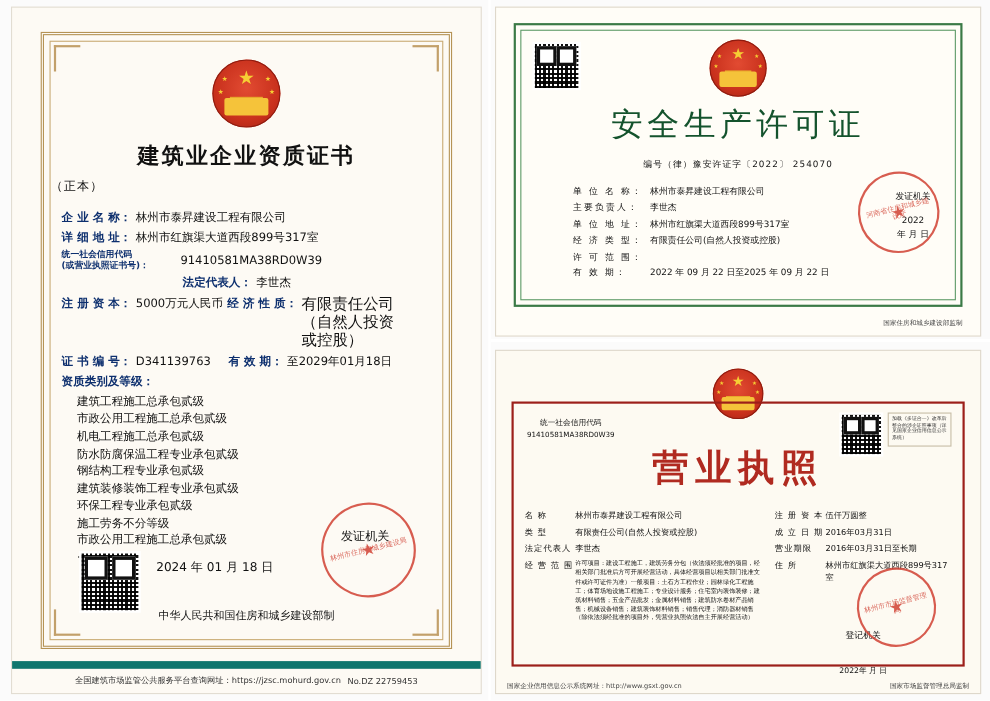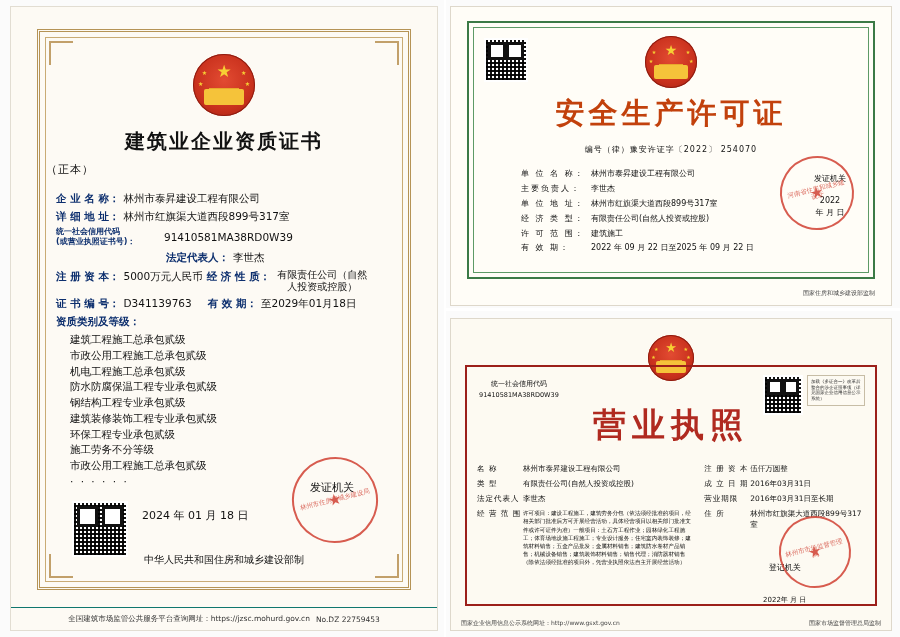--- a/index.html
+++ b/index.html
@@ -192,21 +192,21 @@
 
   .footer-bar {
     position: absolute;
     left: 0; right: 0; bottom: 0;
     height: 22px;
     display: flex;
     align-items: center;
     justify-content: center;
     font-size: 7.5px;
     color: #333;
-    border-top: 1px solid #0f766e;
+    border-top: 7px solid #0f766e;
     gap: 6px;
   }
 
   
   #cert-safety {
     left: 450px;
     top: 6px;
     width: 442px;
     height: 300px;
     background: #fffdf7;
@@ -220,22 +220,22 @@
   }
   .s-frame-in {
     position: absolute;
     inset: 4px;
     border: 1px solid #5d9a66;
     box-sizing: border-box;
   }
   .s-title {
     text-align: center;
     font-family: "DejaVu Serif", "Liberation Serif", serif;
-    font-weight: bold;
-    color: #c2410c;
+    font-weight: normal;
+    color: #14532d;
     font-size: 29px;
     letter-spacing: 4px;
   }
   .s-row {
     display: flex;
     font-size: 8px;
     color: #111;
     margin-bottom: 4.5px;
     line-height: 1.3;
   }
@@ -356,21 +356,21 @@
 
           <div class="field-row" style="justify-content:flex-start;">
             <span class="field-label" style="margin-left:110px;">法定代表人：</span>
             <span class="field-value">李世杰</span>
           </div>
 
           <div class="field-row">
             <span class="field-label">注 册 资 本：</span>
             <span class="field-value">5000万元人民币</span>
             <span class="field-label" style="margin-left:4px;">经 济 性 质：</span>
-            <span class="field-value" style="max-width:96px;font-size:10px;line-height:1.2;text-align:center;">有限责任公司（自然人投资或控股）</span>
+            <span class="field-value" style="max-width:96px;font-size:14px;line-height:1.2;">有限责任公司（自然人投资或控股）</span>
           </div>
 
           <div class="field-row">
             <span class="field-label">证 书 编 号：</span>
             <span class="field-value">D341139763</span>
             <span class="field-label" style="margin-left:16px;">有 效 期：</span>
             <span class="field-value">至2029年01月18日</span>
           </div>
 
           <div class="field-row" style="margin-top:2px;">
@@ -447,21 +447,20 @@
           <div class="s-row">
             <span class="s-label">单 位 地 址：</span>
             <span class="s-value">林州市红旗渠大道西段899号317室</span>
           </div>
           <div class="s-row">
             <span class="s-label">经 济 类 型：</span>
             <span class="s-value">有限责任公司(自然人投资或控股)</span>
           </div>
           <div class="s-row">
             <span class="s-label">许 可 范 围：</span>
-            <span class="s-value">建筑施工</span>
           </div>
           <div class="s-row">
             <span class="s-label">有 效 期：</span>
             <span class="s-value">2022 年 09 月 22 日至2025 年 09 月 22 日</span>
           </div>
         </div>
 
         <div style="position:absolute;right:22px;bottom:54px;text-align:center;font-size:8px;color:#111;">
           <div>发证机关</div>
           <div style="margin-top:12px;">2022</div>
@@ -537,21 +536,21 @@
           </div>
           <div class="b-row">
             <span class="b-label">营业期限</span>
             <span class="b-value">2016年03月31日至长期</span>
           </div>
           <div class="b-row">
             <span class="b-label">住 所</span>
             <span class="b-value">林州市红旗渠大道西段899号317室</span>
           </div>
 
-          <div style="margin-top:32px;text-align:center;font-size:8px;color:#111;">
+          <div style="margin-top:42px;text-align:center;font-size:8px;color:#111;">
             <span>登记机关</span>
             <div style="margin-top:22px;font-size:7px;">2022年 月 日</div>
           </div>
         </div>
       </div>
 
       <div class="seal" style="width:72px;height:72px;right:24px;bottom:16px;">
         <span class="seal-star">★</span>
         <span class="seal-txt">林州市市场监督管理局</span>
       </div>

